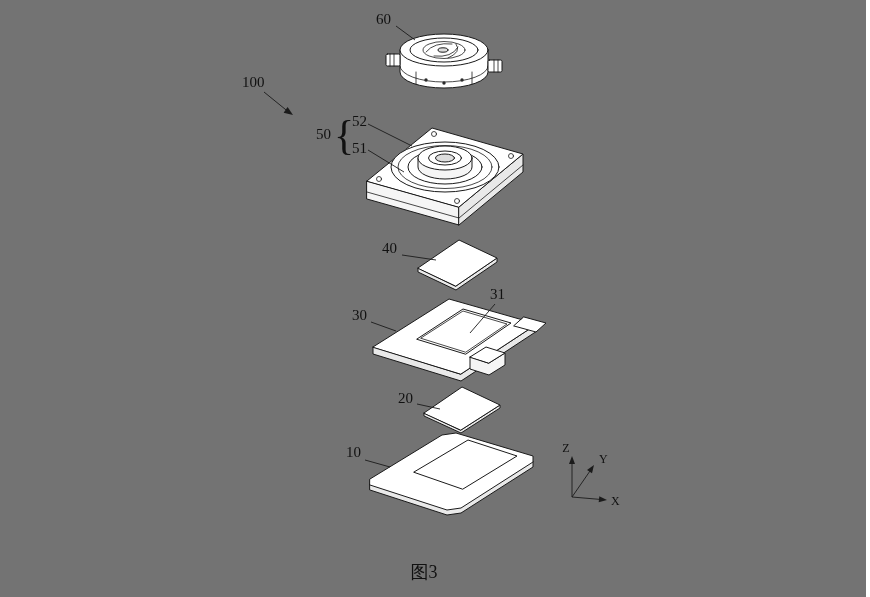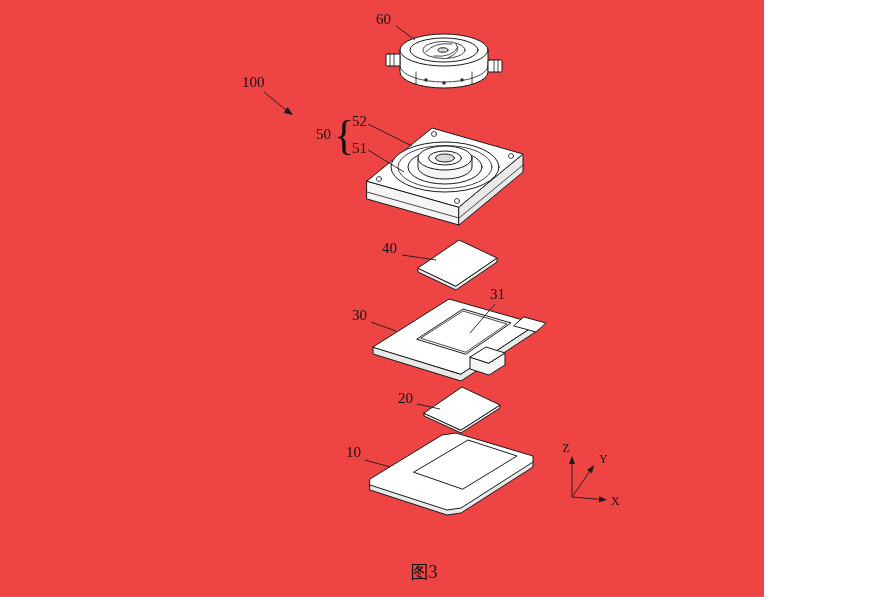--- a/index.html
+++ b/index.html
@@ -6,23 +6,23 @@
     margin: 0;
     padding: 0;
     background: #ffffff;
     width: 870px;
     height: 597px;
     overflow: hidden;
     font-family: "Liberation Serif", "DejaVu Serif", serif;
   }
   #stage {
     position: relative;
-    width: 764px;
+    width: 866px;
     height: 597px;
-    background: #ef4444;
+    background: #737373;
     text-align: center;
   }
   svg { display: block; font-family: "Liberation Serif", "DejaVu Serif", serif; }
   .s  { stroke: #1b1b1b; stroke-width: 1; stroke-linejoin: round; stroke-linecap: round; }
   .thin { stroke-width: 0.8; }
   .f-white { fill: #ffffff; }
   .f-none  { fill: none; }
   .leader { stroke: #1b1b1b; stroke-width: 0.9; fill: none; }
   .lbl { font-size: 15px; fill: #111111; }
   .brace { font-size: 42px; fill: #111111; }

